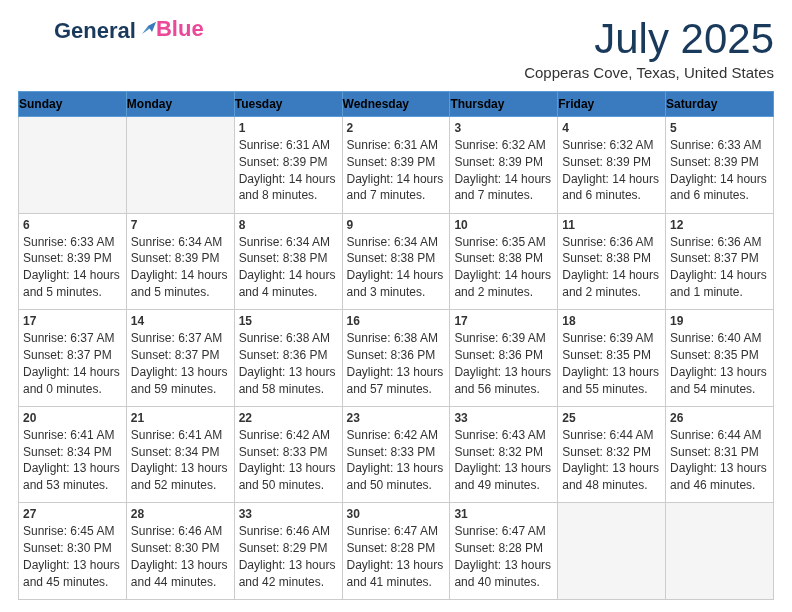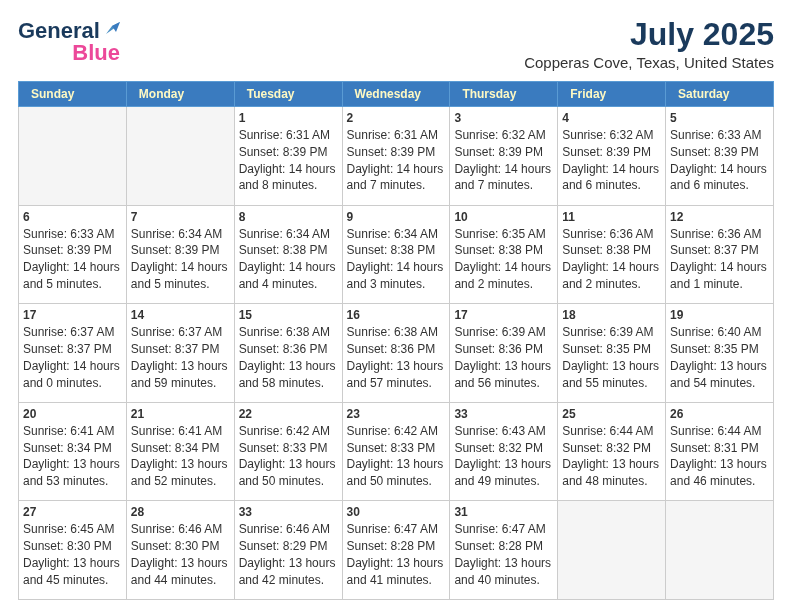--- a/index.html
+++ b/index.html
@@ -18,50 +18,51 @@
       flex-direction: column;
     }
     .header {
       display: flex;
       justify-content: space-between;
       align-items: flex-start;
       margin-bottom: 10px;
     }
     .logo {
       display: flex;
-      flex-direction: column;
-      align-items: flex-end;
+      flex-direction: row;
+      align-items: center;
+      margin-left: 36px;
     }
     .title-block {
       text-align: right;
     }
     .month-title {
-      font-size: 32px;
-      font-weight: bold;
+      font-size: 42px;
+      font-weight: normal;
       color: #1a3a5c;
       line-height: 1;
     }
     .location-title {
       font-size: 15px;
       color: #333;
       margin-top: 4px;
     }
     .calendar {
       flex: 1;
       border: 1px solid #ccc;
       border-collapse: collapse;
       width: 100%;
       table-layout: fixed;
     }
     .calendar th {
       background: #3a7bbf;
-      color: #fef9c3;
+      color: #000000;
       font-size: 12px;
       font-weight: bold;
-      padding: 5px 12px;
+      padding: 5px 0;
       text-align: left;
       border: 1px solid #5a9bd4;
     }
     .calendar td {
       vertical-align: top;
       padding: 4px 4px 2px 4px;
       border: 1px solid #ccc;
       font-size: 9.5px;
       color: #333;
       background: #fff;

